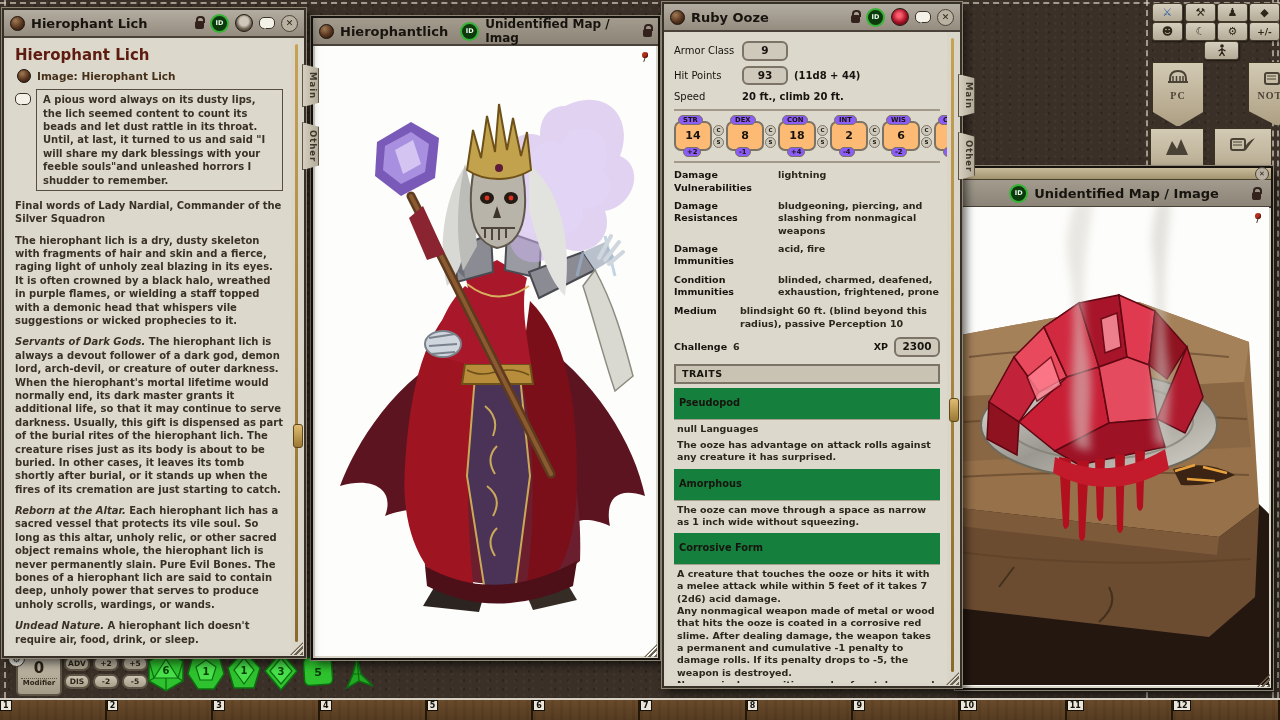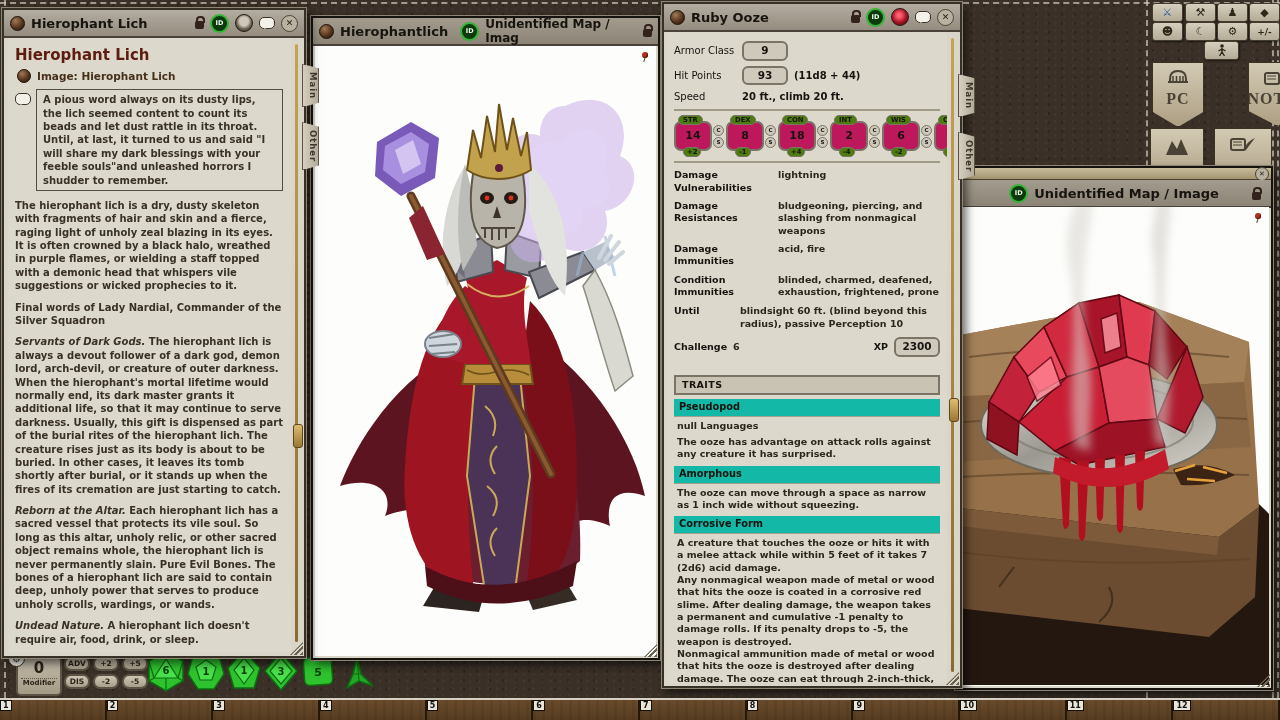--- a/index.html
+++ b/index.html
@@ -71,58 +71,58 @@
   #stat-content{position:absolute;left:3px;right:13px;top:28px;bottom:3px;background:#dcd8cc;
     padding:4px 7px;overflow:hidden;font-size:9.5px;color:#2d2username:#2d261c;color:#2d261c;font-weight:600;line-height:1.3;}
   .typeline{font-size:11.5px;font-weight:bold;color:#17130e;padding:3px 0 5px 0;border-bottom:2px solid #a29a89;}
   .statrow{display:flex;align-items:center;margin-top:5px;gap:6px;}
   .statrow .lbl{font-weight:normal;color:#17130e;width:62px;flex:0 0 auto;font-size:10px;}
   .numbox{border:2px solid #7b7365;border-radius:6px;background:#cfc9bb;min-width:34px;text-align:center;
     font-weight:bold;font-size:10.5px;color:#17130e;padding:1px 4px;}
   .divider{border-top:2px solid #a29a89;margin-top:6px;}
   .abilities{display:flex;gap:2px;margin:10px 0 8px 0;}
   .ability{position:relative;flex:1;display:flex;align-items:center;}
-  .ab-box{width:34px;height:26px;border:2px solid #7b7365;border-radius:7px;background:#be185d;
+  .ab-box{width:34px;height:26px;border:2px solid #7b7365;border-radius:7px;background:#fdba74;
     text-align:center;font-weight:bold;font-size:11px;color:#17130e;line-height:26px;}
-  .ab-abbr,.ab-mod{position:absolute;left:4px;background:#4d7c0f;border:1px solid #7b7365;border-radius:7px;
+  .ab-abbr,.ab-mod{position:absolute;left:4px;background:#8b5cf6;border:1px solid #7b7365;border-radius:7px;
     font-size:6.8px;font-weight:bold;color:#17130e;padding:0 4px;line-height:8px;}
   .ab-abbr{top:-6px;}
   .ab-mod{bottom:-6px;left:9px;padding:0 3px;}
   .cs{display:flex;flex-direction:column;gap:1px;margin-left:1px;}
   .cs span{width:9px;height:9px;border-radius:50%;border:1px solid #7b7365;background:#cfc9bb;
     font-size:5.5px;font-weight:bold;color:#17130e;display:flex;align-items:center;justify-content:center;}
   .kvrow{display:grid;grid-template-columns:100px 1fr;gap:4px;margin-top:6px;}
   .kvrow .lbl,.senses .lbl,.challenge .lbl{font-weight:bold;color:#17130e;font-size:9.5px;}
   .senses{display:grid;grid-template-columns:62px 1fr;gap:4px;margin-top:7px;}
   .challenge{display:flex;align-items:center;gap:6px;margin-top:7px;}
   .challenge .val{flex:1;}
-  .traitshdr{margin-top:18px;border:2px solid #7b7365;background:#c9c3b4;font-weight:bold;color:#17130e;
+  .traitshdr{margin-top:7px;border:2px solid #7b7365;background:#c9c3b4;font-weight:bold;color:#17130e;
     font-size:9.5px;padding:2px 6px;letter-spacing:.4px;}
-  .traitbar{margin-top:4px;background:#14b8a6;border-bottom:1px solid #a69e8d;font-weight:bold;color:#17130e;
-    font-size:9.8px;padding:2px 5px;}
+  .traitbar{margin-top:4px;background:#15803d;border-bottom:1px solid #a69e8d;font-weight:bold;color:#17130e;
+    font-size:9.8px;padding:9px 5px;}
   .traittext{padding:3px 3px 1px 3px;white-space:pre-line;}
 
   
   #map-window{left:955px;top:166px;width:314px;height:520px;z-index:20;border-color:#17130f;}
   #map-topstrip{height:11px;background:linear-gradient(#c8bc9b,#a3946f);display:flex;justify-content:flex-end;align-items:center;padding:0 2px;border-bottom:1px solid #4a4030;}
   #map-topstrip .closebtn{width:12px;height:12px;font-size:7px;}
   #map-window .titlebar{background:linear-gradient(#a29b8e,#8b8477);justify-content:center;position:relative;}
   #map-window .titlebar .lock{position:absolute;right:10px;top:8px;}
   #map-content{position:absolute;left:2px;right:2px;top:39px;bottom:2px;background:#fdfdfb;overflow:hidden;}
 
   
   .toolbtn{position:absolute;width:29px;height:17px;background:linear-gradient(#d6cfbe,#b3ab97);
     border:1px solid #453b2c;border-radius:3px;display:flex;align-items:center;justify-content:center;
     font-size:11px;color:#2e2619;z-index:6;box-shadow:1px 1px 2px rgba(0,0,0,.5);}
   .toolbtn.small-text{font-size:9px;font-weight:bold;}
   .banner{position:absolute;background:linear-gradient(#d3cab4,#ad9f83);z-index:5;
     clip-path:polygon(0 0,100% 0,100% 76%,50% 100%,0 76%);box-shadow:2px 2px 3px rgba(0,0,0,.5);
     display:flex;flex-direction:column;align-items:center;justify-content:flex-start;padding-top:6px;gap:1px;
     border:1px solid #3c3222;}
-  .banner .blabel{font-family:"Liberation Serif",serif;font-size:16px;letter-spacing:1px;color:#4a4234;font-weight:bold;}
+  .banner .blabel{font-family:"Liberation Serif",serif;font-size:10px;letter-spacing:1px;color:#4a4234;font-weight:bold;}
   .banner svg{display:block;}
 
   
   #mod-gear{position:absolute;left:8px;top:650px;width:15px;height:15px;border-radius:50%;background:#f2efe7;
     border:1px solid #3c3222;display:flex;align-items:center;justify-content:center;font-size:9px;color:#2c2418;z-index:6;}
   #modifier-box{position:absolute;left:16px;top:656px;width:42px;height:36px;background:linear-gradient(#c4bcab,#a49b87);
     border:2px solid #5e5445;border-radius:5px;z-index:5;text-align:center;color:#2c2418;}
   #modifier-box .val{font-size:15px;font-weight:bold;line-height:20px;}
   #modifier-box .lab{font-size:7px;font-weight:bold;border-top:1px dotted #5e5445;margin:0 3px;}
   .advgrid{position:absolute;left:64px;top:656px;display:grid;grid-template-columns:repeat(3,26px);grid-auto-rows:15px;gap:3px;z-index:5;}
@@ -375,22 +375,22 @@
   <div id="story-content">
     <h1>Hierophant Lich</h1>
     <div class="imglink">
       <span class="orb"></span>
       <span>Image: Hierophant Lich</span>
     </div>
     <div class="quoterow">
       <span class="bubble" style="margin-top:4px;"></span>
       <div class="quotebox">A pious word always on its dusty lips, the lich seemed content to count its beads and let dust rattle in its throat. Until, at last, it turned to us and said "I will share my dark blessings with your feeble souls"and unleashed horrors I shudder to remember.</div>
     </div>
+    <p class="para">Final words of Lady Nardial, Commander of the Silver Squadron</p>
     <p class="para"><span>The hierophant lich is a dry, dusty skeleton with fragments of hair and skin and a fierce, raging light of unholy zeal blazing in its eyes. It is often crowned by a black halo, wreathed in purple flames, or wielding a staff topped with a demonic head that whispers vile suggestions or wicked prophecies to it.</span></p>
-    <p class="para">Final words of Lady Nardial, Commander of the Silver Squadron</p>
     <p class="para"><span class="lead">Servants of Dark Gods.</span><span> The hierophant lich is always a devout follower of a dark god, demon lord, arch-devil, or creature of outer darkness. When the hierophant's mortal lifetime would normally end, its dark master grants it additional life, so that it may continue to serve darkness. Usually, this gift is dispensed as part of the burial rites of the hierophant lich. The creature rises just as its body is about to be buried. In other cases, it leaves its tomb shortly after burial, or it stands up when the fires of its cremation are just starting to catch.</span></p>
     <p class="para"><span class="lead">Reborn at the Altar.</span><span> Each hierophant lich has a sacred vessel that protects its vile soul. So long as this altar, unholy relic, or other sacred object remains whole, the hierophant lich is never permanently slain. Pure Evil Bones. The bones of a hierophant lich are said to contain deep, unholy power that serves to produce unholy scrolls, wardings, or wands.</span></p>
     <p class="para"><span class="lead">Undead Nature.</span><span> A hierophant lich doesn't require air, food, drink, or sleep.</span></p>
 
   </div>
   <div class="scrollrail" style="right:6px;top:34px;bottom:14px;">
     <div class="scrollhandle" style="top:380px;"></div>
   </div>
   <div class="sidetab" style="right:-15px;top:54px;">Main</div>
   <div class="sidetab" style="right:-15px;top:112px;">Other</div>
@@ -487,21 +487,21 @@
     </div>
     <div class="kvrow">
       <span class="lbl">Damage Immunities</span>
         <span>acid, fire</span>
     </div>
     <div class="kvrow">
       <span class="lbl">Condition Immunities</span>
         <span>blinded, charmed, deafened, exhaustion, frightened, prone</span>
     </div>
     <div class="senses">
-      <span class="lbl">Until</span>
+      <span class="lbl">Medium</span>
         <span>blindsight 60 ft. (blind beyond this radius), passive Perception 10</span>
     </div>
     <div class="challenge">
       <span class="lbl">Challenge</span>
       <span class="val">6</span>
       <span class="lbl">XP</span>
       <span class="numbox">2300</span>
     </div>
     <div class="traitshdr">TRAITS</div>
     <div class="traitbar">Pseudopod</div>

